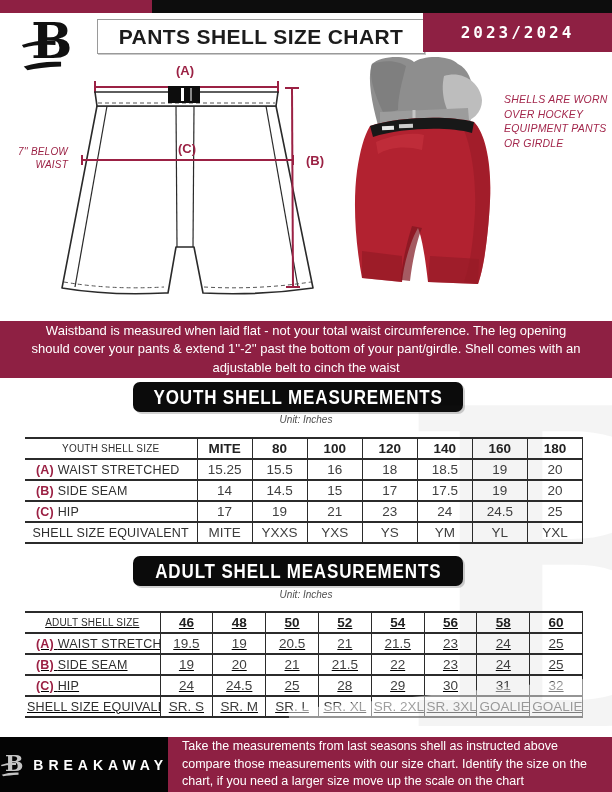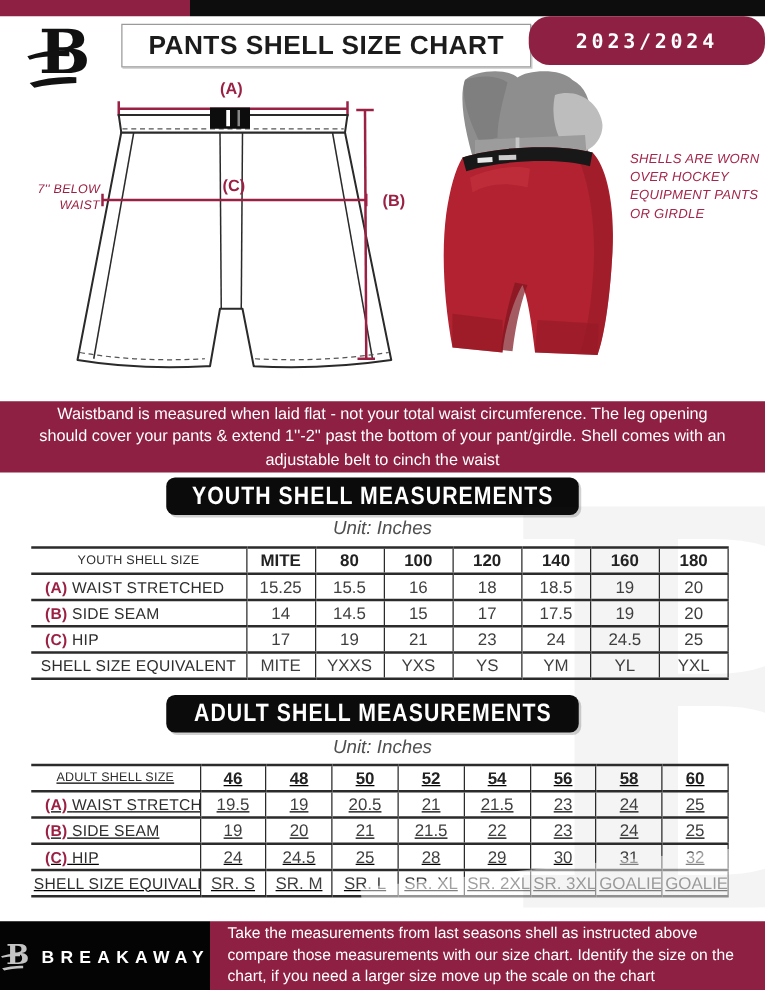--- a/index.html
+++ b/index.html
@@ -10,50 +10,50 @@
   .topstrip{position:absolute;top:0;left:0;width:612px;height:13px;display:flex;}
   .topstrip .seg-maroon{width:152px;height:13px;background:#8e2043;}
   .topstrip .seg-black{flex:1;height:13px;background:#0d0d0d;}
 
   
   .logo-top{position:absolute;left:20px;top:15px;width:56px;height:60px;}
   .title-box{position:absolute;left:97px;top:19px;width:326px;height:33px;background:#ffffff;
     border:1px solid #9a9a9a;display:flex;align-items:center;justify-content:center;box-shadow:1px 1px 0 #c9c9c9;}
   .title-box span{font-size:21px;font-weight:800;color:#1c1c1c;letter-spacing:.4px;white-space:nowrap;}
   .year-box{position:absolute;left:423px;top:13px;width:189px;height:39px;background:#8e2043;
-    display:flex;align-items:center;justify-content:center;border-radius:17px;}
+    display:flex;align-items:center;justify-content:center;}
   .year-box span{font-family:"DejaVu Sans Mono",monospace;font-weight:bold;font-size:16px;
     color:#ffffff;letter-spacing:3px;white-space:nowrap;}
 
   
   .shorts-svg{position:absolute;left:40px;top:58px;width:310px;height:254px;}
   .pants-svg{position:absolute;left:352px;top:56px;width:150px;height:250px;}
   .m-label{position:absolute;font-weight:bold;font-size:13px;color:#9b2144;}
   .lbl-a{left:176px;top:63px;}
   .lbl-c{left:178px;top:141px;}
   .lbl-b{left:306px;top:153px;}
-  .waist-note{position:absolute;left:14px;top:145px;width:66px;text-align:right;
+  .waist-note{position:absolute;left:2px;top:145px;width:66px;text-align:right;
     font-style:italic;font-size:10px;line-height:13px;color:#9b2144;letter-spacing:.2px;}
   .side-note{position:absolute;left:504px;top:92px;width:104px;font-style:italic;
-    font-size:10.5px;line-height:14.5px;color:#a3274c;letter-spacing:.2px;margin-top:28px;}
+    font-size:10.5px;line-height:14.5px;color:#a3274c;letter-spacing:.2px;}
 
   
   .info-banner{position:absolute;left:0;top:321px;width:612px;height:57px;background:#8e2043;
     display:flex;align-items:center;justify-content:center;}
   .info-banner div{width:556px;text-align:center;color:#ffffff;font-size:13px;line-height:18.5px;}
 
   
   .section-banner{position:absolute;left:133px;width:330px;height:30px;background:#0b0b0b;
     border-radius:7px;display:flex;align-items:center;justify-content:center;box-shadow:2px 2px 0 rgba(0,0,0,.18);}
   .section-banner span{color:#fff;font-weight:bold;font-size:20px;letter-spacing:1px;
     transform:scaleX(.85);white-space:nowrap;}
   .banner-youth{top:382px;}
   .banner-adult{top:556px;}
   .unit-label{position:absolute;left:0;width:612px;text-align:center;font-style:italic;
-    font-size:15px;color:#4f4f4f;}
+    font-size:10px;color:#4f4f4f;}
   .unit-youth{top:414px;}
   .unit-adult{top:589px;}
 
   
   .size-table{position:absolute;left:25px;border-collapse:collapse;table-layout:fixed;
     width:558px;background:#ffffff;}
   .table-youth{top:437px;}
   .table-adult{top:611px;text-decoration:underline;}
   .size-table th,.size-table td{border:2px solid #2b2b2b;border-left-width:1.5px;border-right-width:1.5px;
     height:19px;text-align:center;padding:0 2px;overflow:hidden;white-space:nowrap;}

